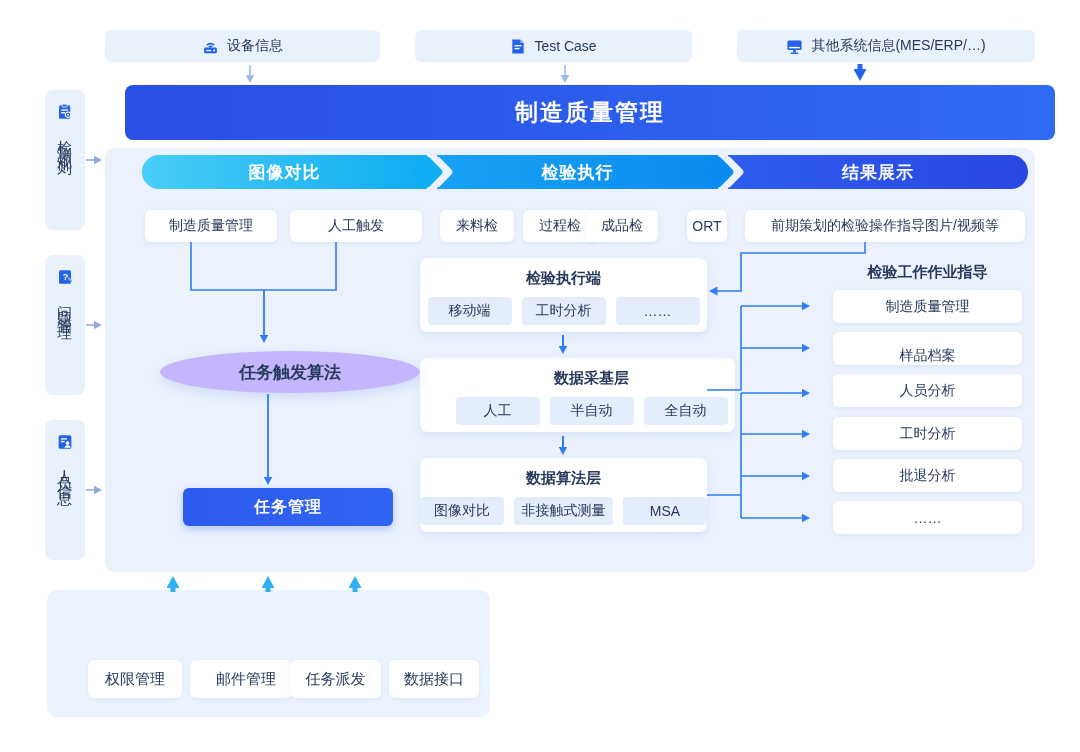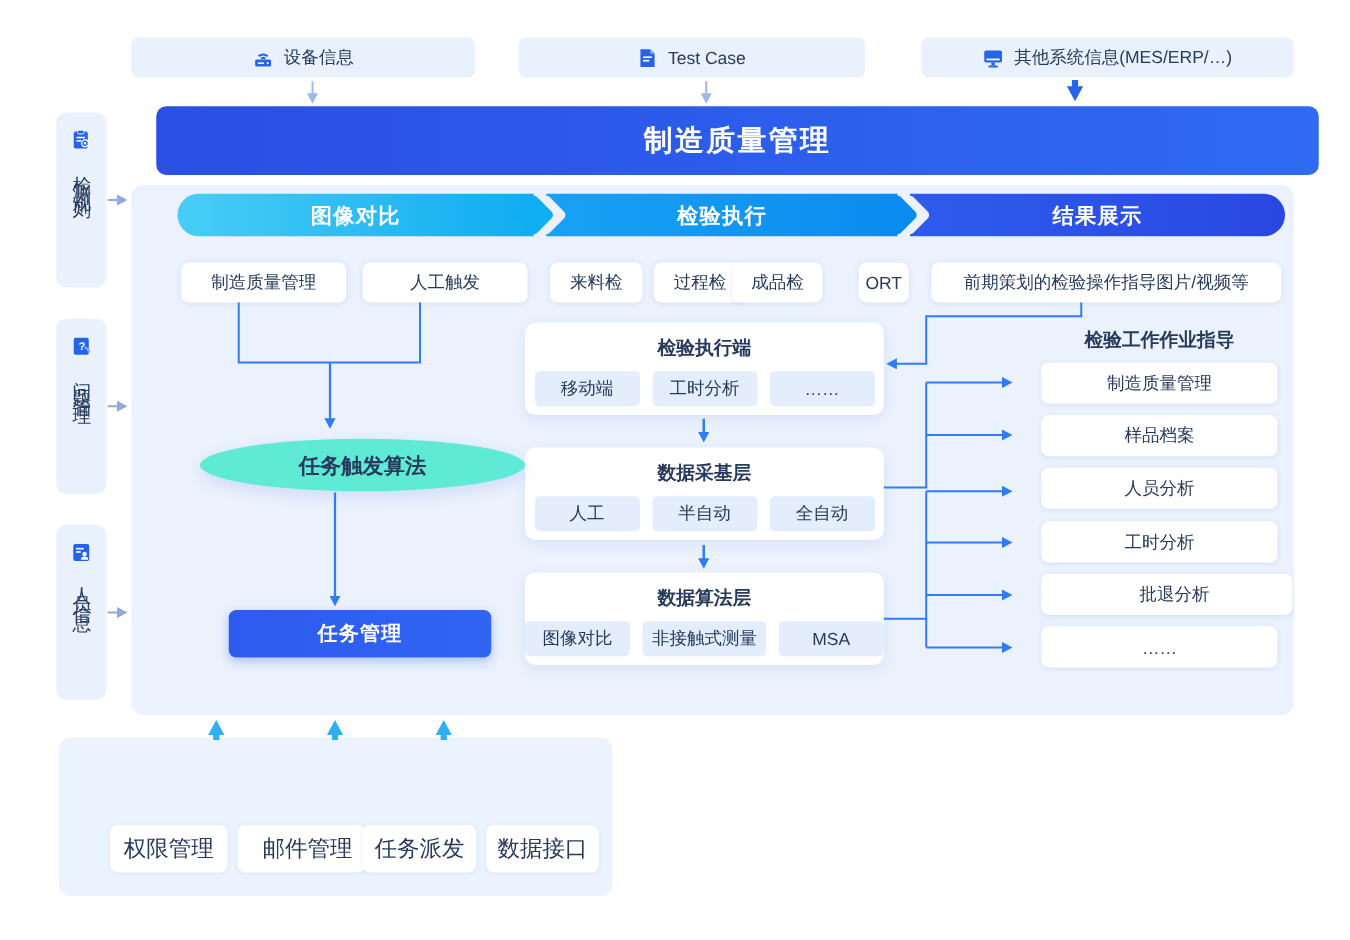--- a/index.html
+++ b/index.html
@@ -25,31 +25,31 @@
   .s3{background:linear-gradient(90deg,#2e5cee,#2a47e3);border-radius:0 17px 17px 0;z-index:2;}
   .stage span{position:relative;z-index:5;}
   
   .wbox{background:#fff;border-radius:6px;height:32px;font-size:14px;box-shadow:0 1px 4px rgba(40,90,200,.10);}
   
   .card{background:#fff;border-radius:8px;box-shadow:0 3px 10px rgba(43,90,200,.10);}
   .card-title{font-weight:bold;font-size:15px;text-align:center;margin-top:11px;}
   .chiprow{display:flex;justify-content:center;gap:10px;margin-top:9px;}
   .chip{background:#e3edfb;border-radius:4px;height:28px;min-width:58px;padding:0 13px;display:flex;align-items:center;justify-content:center;font-size:14px;white-space:nowrap;}
   
-  .ellipse{background:#5eead4;border-radius:50%;box-shadow:0 4px 12px rgba(40,90,200,.15);font-weight:bold;font-size:17px;}
+  .ellipse{background:#c4b5fd;border-radius:50%;box-shadow:0 4px 12px rgba(40,90,200,.15);font-weight:bold;font-size:17px;}
   .btn-primary{background:linear-gradient(90deg,#2e5bef,#3064f2);border-radius:6px;color:#fff;font-weight:bold;font-size:16px;letter-spacing:1px;box-shadow:0 3px 8px rgba(46,91,239,.30);}
   
   .col-title{font-weight:bold;font-size:15px;}
   
   .side-box{background:#e8f1fc;border-radius:8px;width:40px;display:flex;flex-direction:column;align-items:center;padding-top:13px;box-sizing:border-box;}
   .vtext{writing-mode:vertical-rl;text-orientation:upright;letter-spacing:7px;font-size:15px;margin-top:7px;line-height:1;}
   
   .plat-card{background:#ebf3fe;border-radius:10px;}
   .plat-banner{background:linear-gradient(90deg,#2cb4f5,#0c95ef);border-radius:10px;color:#fff;font-weight:bold;font-size:19px;letter-spacing:2px;}
-  .plat-chip{background:#fff;border-radius:6px;height:38px;font-size:18px;box-shadow:0 1px 4px rgba(40,90,200,.08);}
+  .plat-chip{background:#fff;border-radius:6px;height:38px;font-size:15px;box-shadow:0 1px 4px rgba(40,90,200,.08);}
   svg.overlay{position:absolute;left:0;top:0;pointer-events:none;}
   .ico{flex:0 0 auto;display:block;}
 </style>
 </head>
 <body>
 
 <div id="canvas">
 
   <div class="abs src-box" style="left:105px;top:30px;width:275px;">
     <svg class="ico" width="17" height="17" viewBox="0 0 24 24">
@@ -123,21 +123,21 @@
   </div>
 
   <div class="abs card" style="left:420px;top:258px;width:287px;height:74px;">
     <div class="card-title">检验执行端</div>
     <div class="chiprow">
       <div class="chip">移动端</div>
       <div class="chip">工时分析</div>
       <div class="chip">……</div>
     </div>
   </div>
-  <div class="abs card" style="left:420px;top:358px;width:287px;height:74px;">
+  <div class="abs card" style="left:420px;top:358px;width:287px;height:74px;padding-left:28px;">
     <div class="card-title">数据采基层</div>
     <div class="chiprow">
       <div class="chip">人工</div>
       <div class="chip">半自动</div>
       <div class="chip">全自动</div>
     </div>
   </div>
   <div class="abs card" style="left:420px;top:458px;width:287px;height:74px;">
     <div class="card-title">数据算法层</div>
     <div class="chiprow">
@@ -153,30 +153,30 @@
   <div class="abs btn-primary flexc" style="left:163px;top:488px;width:210px;height:38px;">
     <span>任务管理</span>
   </div>
 
   <div class="abs col-title flexc" style="left:813px;top:262px;width:189px;height:20px;">
     <span>检验工作作业指导</span>
   </div>
   <div class="abs wbox flexc" style="left:813px;top:290px;width:189px;height:33px;">
     <span>制造质量管理</span>
   </div>
-  <div class="abs wbox flexc" style="left:813px;top:332px;width:189px;height:33px;">
+  <div class="abs wbox flexc" style="left:813px;top:332px;width:189px;height:33px;align-items:flex-end;">
     <span>样品档案</span>
   </div>
   <div class="abs wbox flexc" style="left:813px;top:374px;width:189px;height:33px;">
     <span>人员分析</span>
   </div>
   <div class="abs wbox flexc" style="left:813px;top:417px;width:189px;height:33px;">
     <span>工时分析</span>
   </div>
-  <div class="abs wbox flexc" style="left:813px;top:459px;width:189px;height:33px;padding-left:12px;">
+  <div class="abs wbox flexc" style="left:813px;top:459px;width:189px;height:33px;">
     <span>批退分析</span>
   </div>
   <div class="abs wbox flexc" style="left:813px;top:501px;width:189px;height:33px;">
     <span>……</span>
   </div>
 
   <div class="abs side-box" style="left:45px;top:90px;height:140px;">
     <svg class="ico" width="18" height="18" viewBox="0 0 24 24">
       <rect x="4" y="3" width="15" height="18" rx="2" fill="#2563eb"></rect>
       <rect x="8" y="1.5" width="7" height="4" rx="1.5" fill="#2563eb" stroke="#fff" stroke-width="1"></rect>

